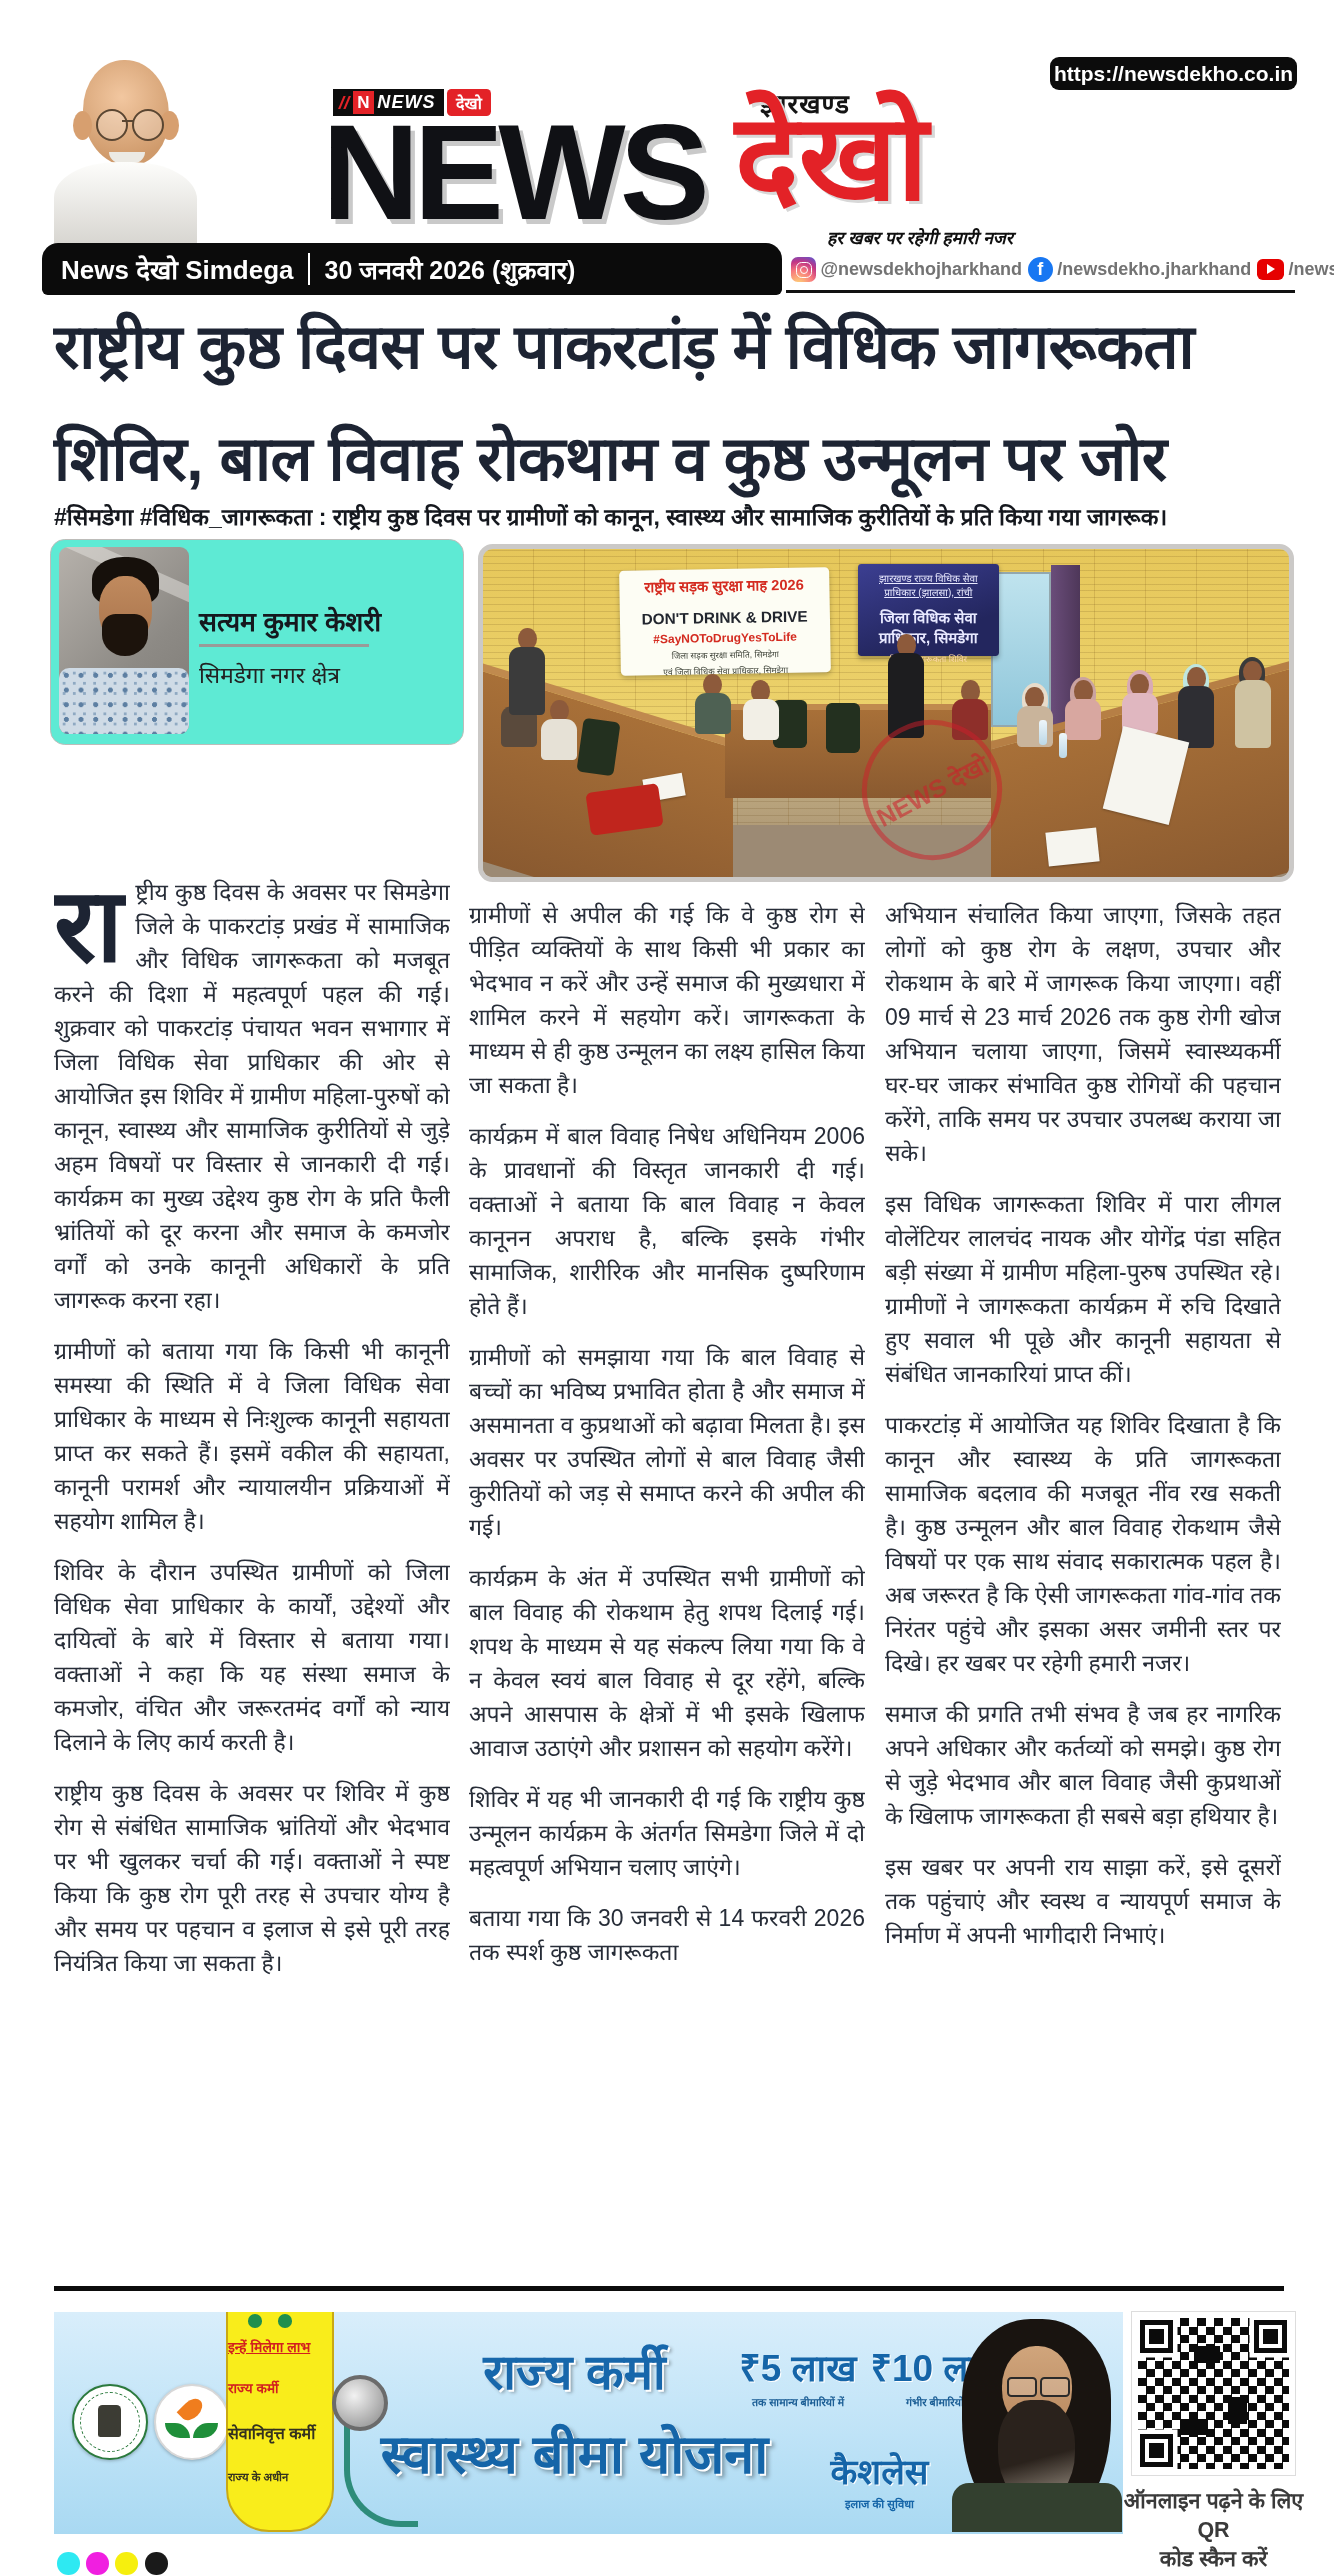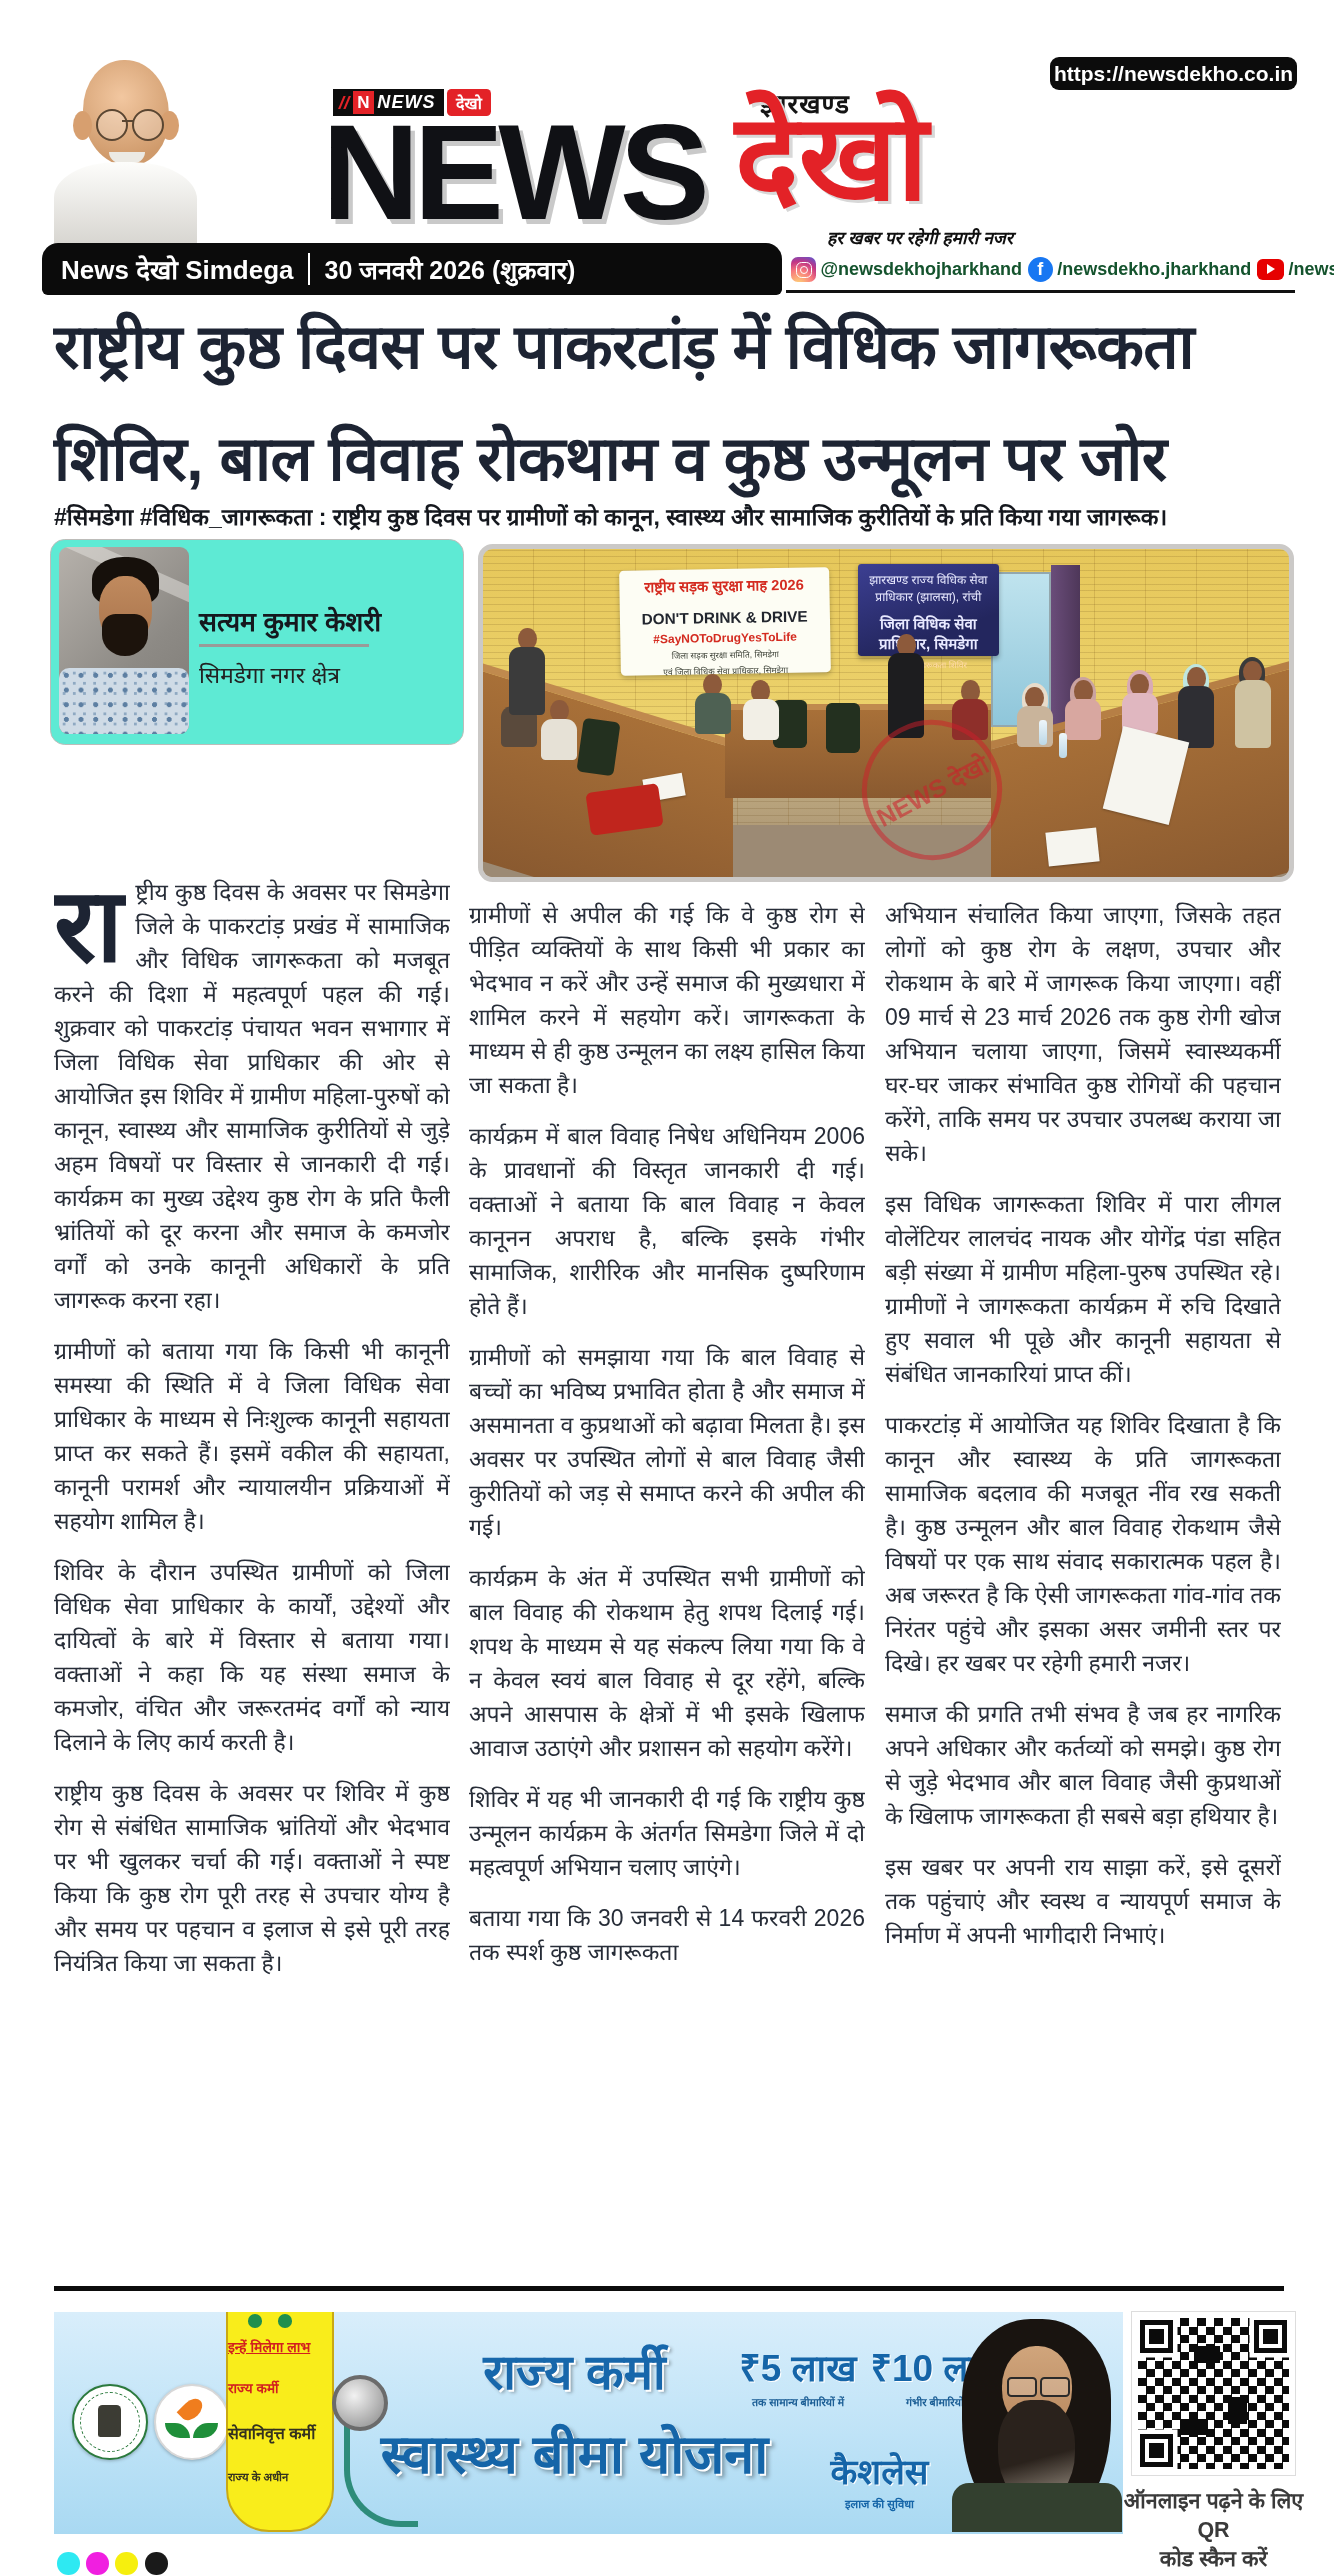--- a/index.html
+++ b/index.html
@@ -40,21 +40,21 @@
             color:#fff;font-size:21px;font-weight:bold;display:flex;align-items:center;justify-content:center;}
 
   .date-bar{left:42px;top:243px;width:740px;height:52px;background:#0b0b0b;border-radius:16px 16px 5.7px 5.7px;
             display:flex;align-items:center;color:#fff;padding:0 19px;box-sizing:border-box;gap:14.7px;}
   .date-bar .ed{font-size:26px;font-weight:bold;}
   .date-bar .div{width:1.7px;height:32px;background:#ffffff;}
   .date-bar .dt{font-size:25px;font-weight:bold;}
 
   .social{left:791px;top:253px;height:33px;display:flex;align-items:center;gap:5.7px;}
   .soc-item{display:flex;align-items:center;gap:4.5px;}
-  .soc-handle{font-size:18px;font-weight:bold;color:#14532d;white-space:nowrap;}
+  .soc-handle{font-size:18px;font-weight:bold;color:#737373;white-space:nowrap;}
   .ig{width:25px;height:25px;border-radius:6.8px;position:relative;
       background:radial-gradient(circle at 30% 110%,#ffd776 0%,#f7797d 45%,#c13584 70%,#5159d8 100%);}
   .ig::before{content:"";position:absolute;inset:4.5px;border:1.7px solid #fff;border-radius:5.7px;}
   .ig::after{content:"";position:absolute;inset:8.5px;border:1.7px solid #fff;border-radius:50%;}
   .fb{width:25px;height:25px;border-radius:50%;background:#1877f2;color:#fff;font-size:18px;font-weight:bold;
       display:flex;align-items:center;justify-content:center;}
   .yt{width:27px;height:20.4px;border-radius:5.7px;background:#e60000;position:relative;}
   .yt::after{content:"";position:absolute;left:10.2px;top:5.1px;border-left:8.5px solid #fff;
              border-top:5.1px solid transparent;border-bottom:5.1px solid transparent;}
   .social-line{left:786px;top:290px;width:509px;height:2.8px;background:#111;}
@@ -91,21 +91,21 @@
   .ph-curtain{position:absolute;left:70.5%;top:5%;width:3.6%;height:58%;background:linear-gradient(90deg,#6a4d7a,#4e3759);}
   .ph-banner-w{position:absolute;left:17%;top:6%;width:26%;height:32%;background:#fdfdf4;border-radius:4.5px;
                transform:rotate(-1deg);padding:5.7px 8px;box-sizing:border-box;text-align:center;box-shadow:0 2.3px 5.7px rgba(0,0,0,.25);}
   .bw1{font-size:14.7px;font-weight:bold;color:#d42b20;}
   .bw2{font-size:15.3px;font-weight:bold;color:#22262e;margin-top:14.7px;}
   .bw3{font-size:12px;font-weight:bold;color:#d42b20;margin-top:3.4px;}
   .bw4,.bw5{font-size:8.5px;color:#3a3f34;margin-top:4.5px;}
   .ph-banner-b{position:absolute;left:46.5%;top:4.5%;width:17.5%;height:28%;
                background:linear-gradient(160deg,#3c3f92,#23265e 70%);border-radius:3.4px;padding:6.8px 5.7px;
                box-sizing:border-box;text-align:center;color:#e8e9ff;box-shadow:0 2.3px 5.7px rgba(0,0,0,.3);}
-  .bb1{font-size:12px;} .bb2{font-size:15px;font-weight:bold;margin-top:8px;} .bb3{font-size:8.5px;margin-top:6.8px;color:#ffd9a8;}
+  .bb1{font-size:10px;text-decoration:underline;} .bb2{font-size:15px;font-weight:bold;margin-top:8px;} .bb3{font-size:8.5px;margin-top:6.8px;color:#ffd9a8;}
   .ph-floor{position:absolute;left:0;bottom:0;width:100%;height:16%;background:#9c8a74;}
   .tbl{position:absolute;background:linear-gradient(#a87038,#8a5a30);}
   .tbl-l{left:-3%;bottom:-6%;width:34%;height:58%;transform:skewY(17deg);border-top:8px solid #c08a4e;}
   .tbl-r{right:-3%;bottom:-10%;width:40%;height:62%;transform:skewY(-15deg);border-top:8px solid #b67f45;}
   .tbl-c{left:30%;bottom:24%;width:33%;height:27%;border-top:6.8px solid #c08a4e;}
   .chair{position:absolute;background:#23301f;border-radius:5.7px;}
   .paper{position:absolute;background:#f6f5ef;box-shadow:0 1.1px 2.3px rgba(0,0,0,.25);}
   .redbag{position:absolute;left:13%;bottom:14%;width:9%;height:13%;background:#c0251d;border-radius:5.7px;transform:rotate(-8deg);}
   .bottle{position:absolute;width:8px;height:25px;background:linear-gradient(#eef6fa,#bcd8e6);border-radius:3.4px;}
   .person{position:absolute;width:40px;text-align:center;}

